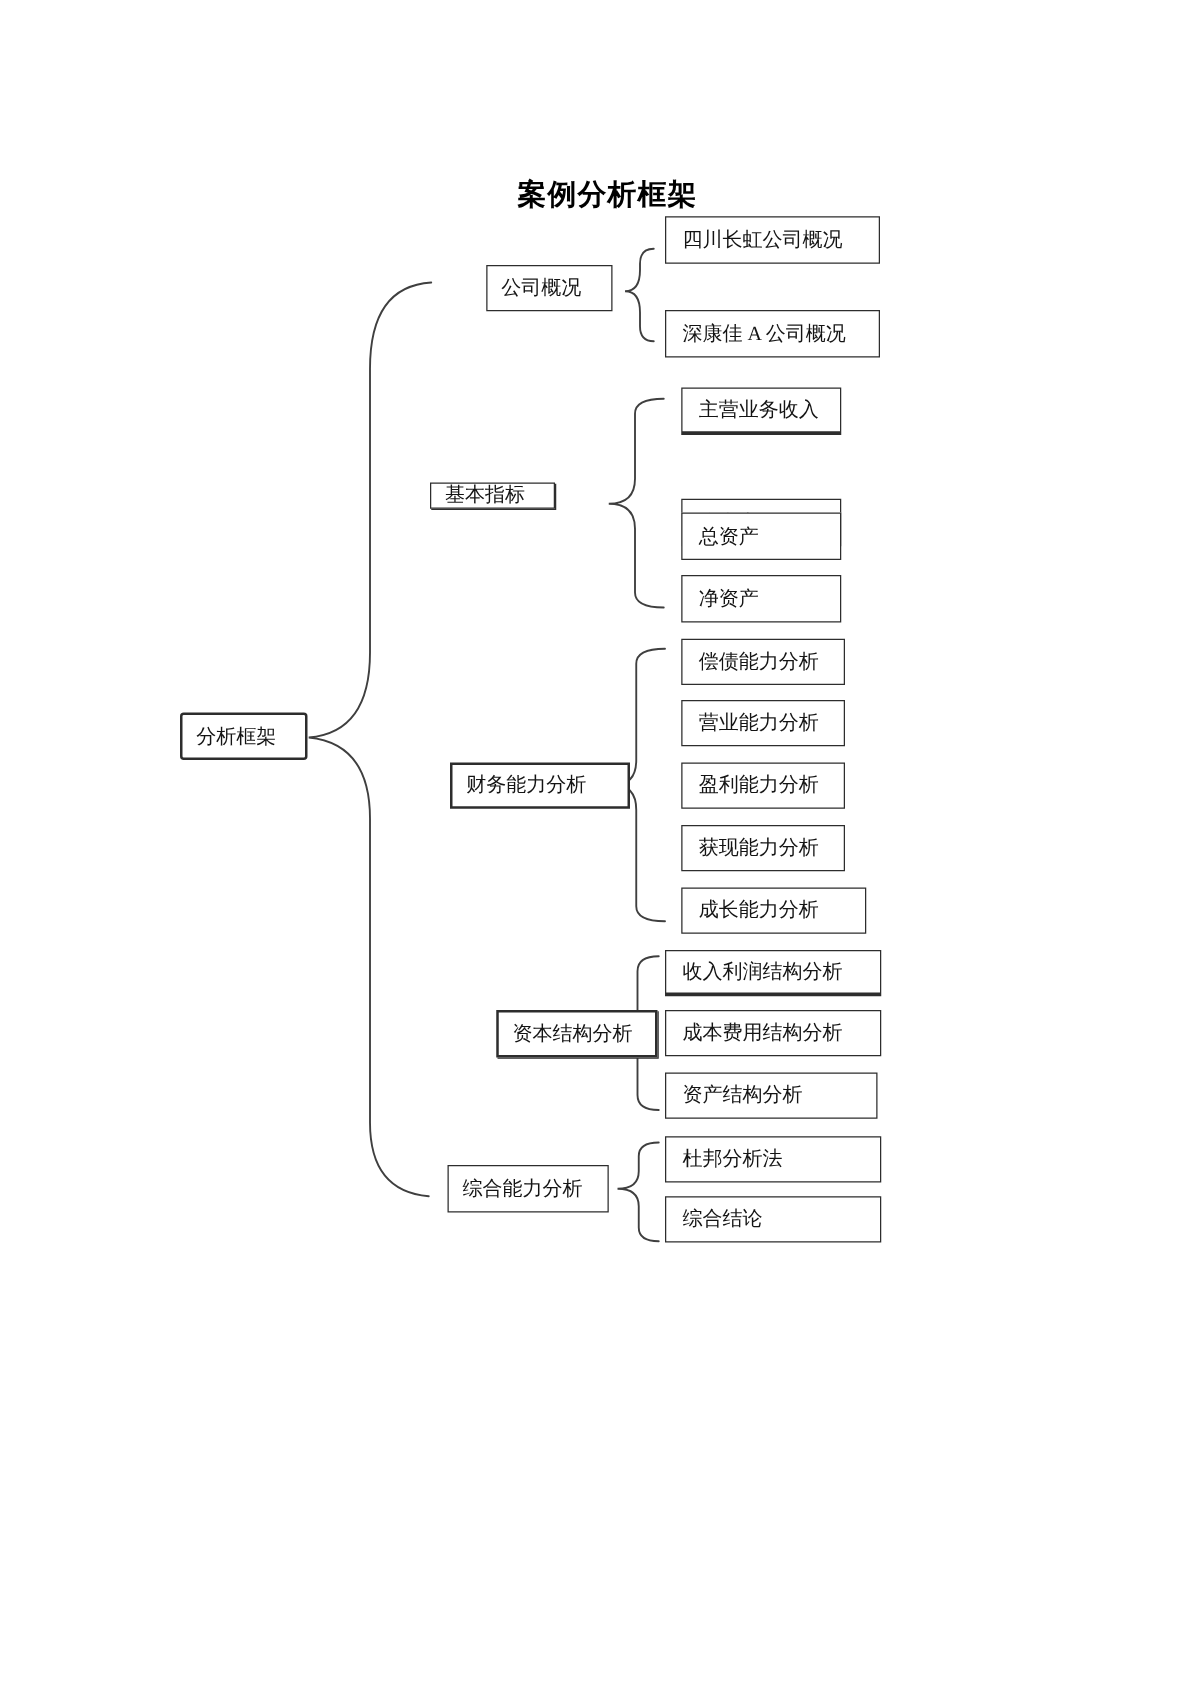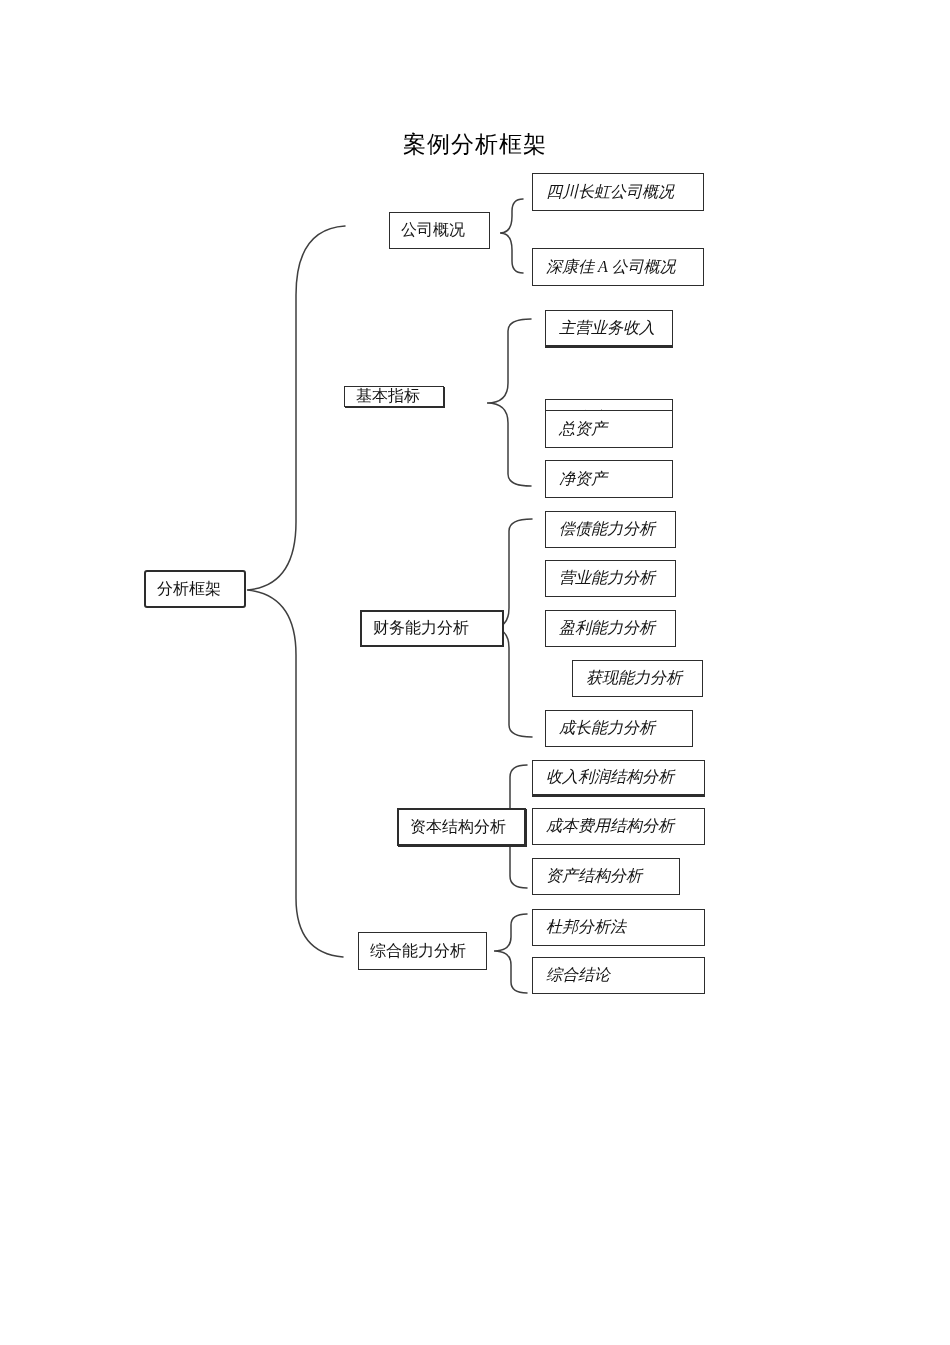--- a/index.html
+++ b/index.html
@@ -14,35 +14,35 @@
     background:var(--background);
     font-family:"Liberation Serif","DejaVu Serif",serif;
     color:var(--text);
     position:relative;
     overflow:hidden;
   }
   .canvas{position:absolute;left:0;top:0;width:950px;height:1345px;}
   .links{position:absolute;left:0;top:0;width:950px;height:1345px;pointer-events:none;}
   .brace{fill:none;stroke:var(--line);stroke-width:1.5px;stroke-linecap:round;}
   .title{
-    position:absolute;left:398px;top:124px;width:240px;margin:5px;
-    font-size:23px;font-weight:normal;letter-spacing:1px;color:#000;
+    position:absolute;left:398px;top:124px;width:240px;margin:16px;
+    font-size:23px;font-weight:bold;letter-spacing:1px;color:#000;
   }
   .box{
     position:absolute;
     box-sizing:border-box;
     border:1px solid var(--border);
     background:#fff;
     display:flex;align-items:center;
     padding-left:11px;
     font-size:16px;
     white-space:nowrap;
     color:var(--text);
   }
-  .leaf{padding-left:13px;font-style:italic;}
+  .leaf{padding-left:13px;}
   .b2{border-width:2px;}
   .shadow{box-shadow:1px 1px 0 0 var(--border);}
   .shb{border-bottom-width:3px;}
   .root{border-width:2px;border-radius:3px;}
 </style>
 </head>
 <body>
 
 <div class="canvas">
 
@@ -71,23 +71,23 @@
   <div class="box leaf" style="left:532px;top:248px;width:172px;height:38px;">深康佳 A 公司概况</div>
 
   <div class="box leaf shb" style="left:545px;top:310px;width:128px;height:38px;">主营业务收入</div>
   <div class="box leaf" style="left:545px;top:360px;width:128px;height:38px;margin-top:39px;">净利润</div>
   <div class="box leaf" style="left:545px;top:410px;width:128px;height:38px;">总资产</div>
   <div class="box leaf" style="left:545px;top:460px;width:128px;height:38px;">净资产</div>
 
   <div class="box leaf" style="left:545px;top:511px;width:131px;height:37px;">偿债能力分析</div>
   <div class="box leaf" style="left:545px;top:560px;width:131px;height:37px;">营业能力分析</div>
   <div class="box leaf" style="left:545px;top:610px;width:131px;height:37px;">盈利能力分析</div>
-  <div class="box leaf" style="left:545px;top:660px;width:131px;height:37px;margin-left:27px;">获现能力分析</div>
+  <div class="box leaf" style="left:545px;top:660px;width:131px;height:37px;">获现能力分析</div>
   <div class="box leaf" style="left:545px;top:710px;width:148px;height:37px;">成长能力分析</div>
 
   <div class="box leaf shb" style="left:532px;top:760px;width:173px;height:37px;">收入利润结构分析</div>
   <div class="box leaf" style="left:532px;top:808px;width:173px;height:37px;">成本费用结构分析</div>
-  <div class="box leaf" style="left:532px;top:858px;width:148px;height:37px;">资产结构分析</div>
+  <div class="box leaf" style="left:532px;top:858px;width:170px;height:37px;">资产结构分析</div>
 
   <div class="box leaf" style="left:532px;top:909px;width:173px;height:37px;">杜邦分析法</div>
   <div class="box leaf" style="left:532px;top:957px;width:173px;height:37px;">综合结论</div>
 
 </div>
 
 </body></html>

